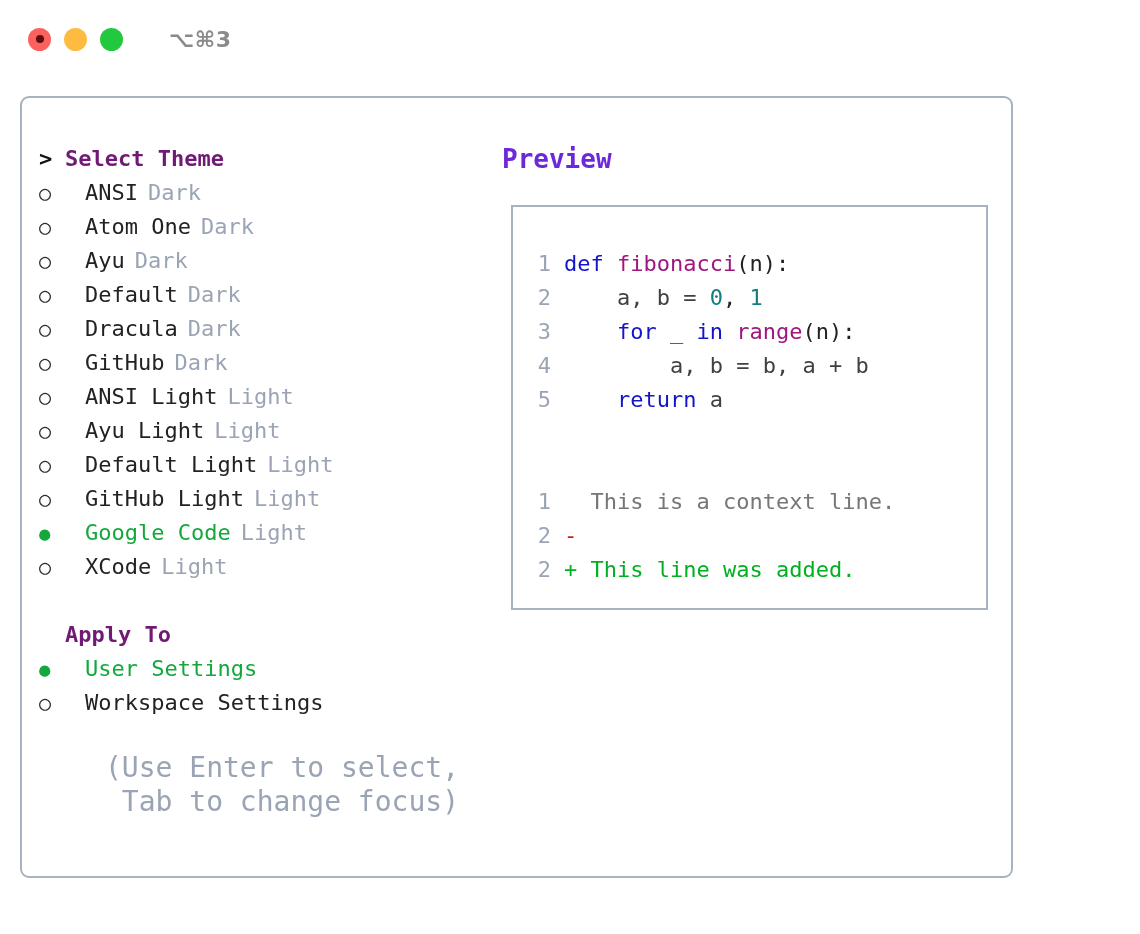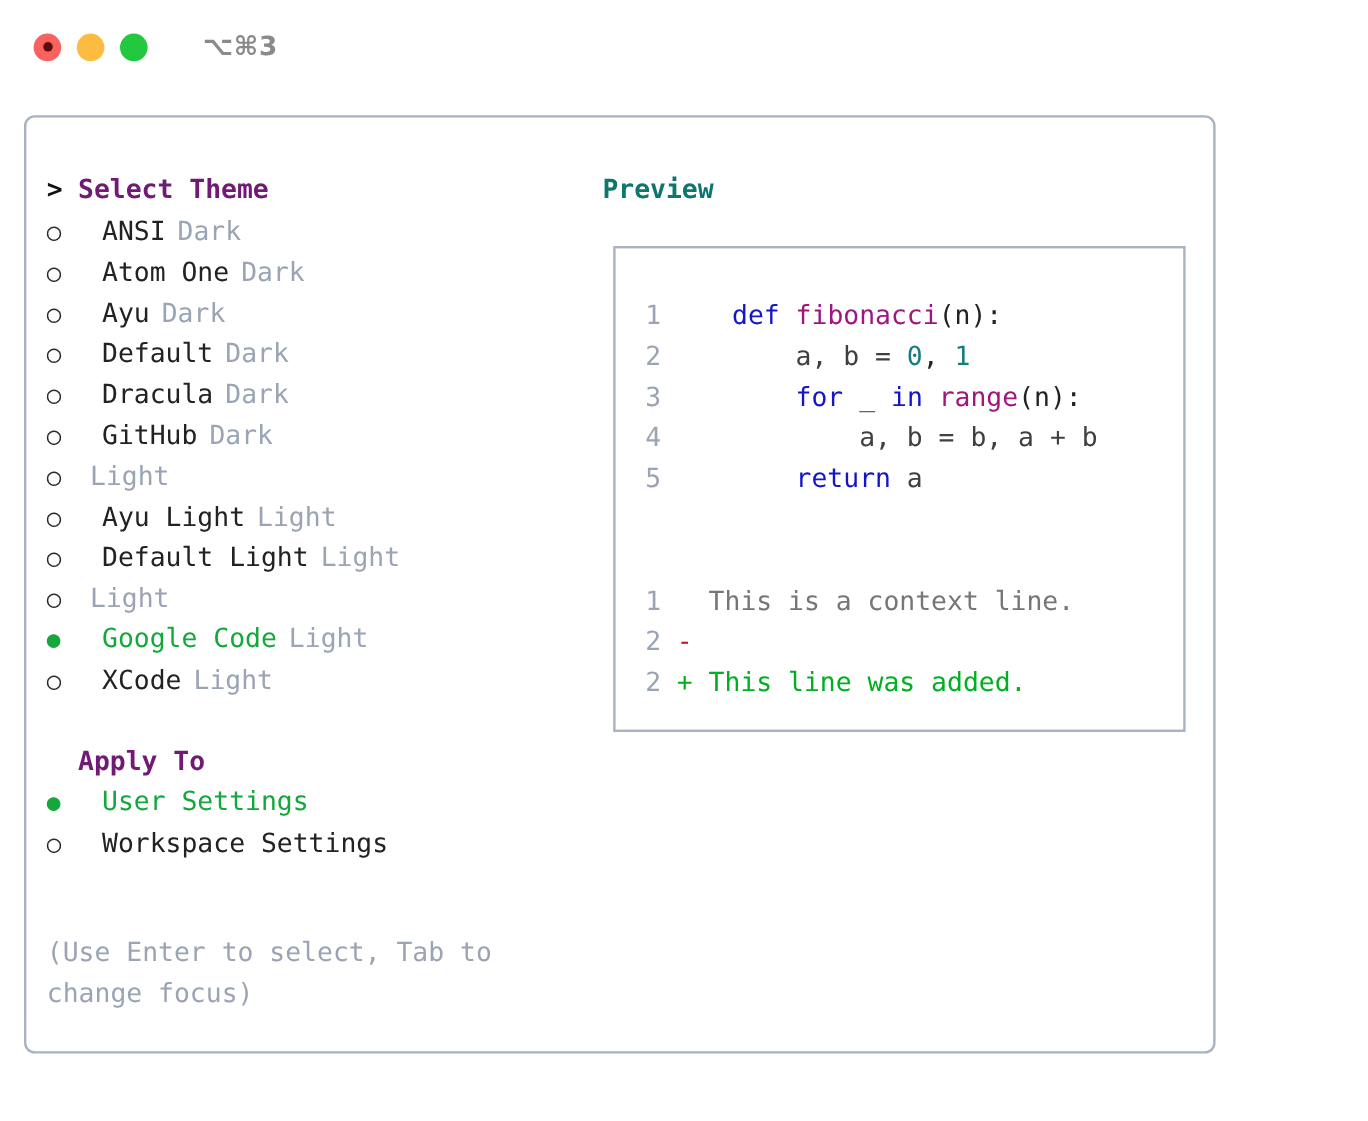--- a/index.html
+++ b/index.html
@@ -154,39 +154,40 @@
   .badge {
     color: #9aa4b4;
     margin-left: 10px;
   }
 
   .group-gap { height: 34px; }
 
   .hint {
     position: absolute;
     left: 17px;
-    top: 680px;
+    top: 653px;
     width: 420px;
-    font-size: 22px;
+    font-size: 28px;
     line-height: 34px;
     color: #9aa4b4;
+    text-align: right;
   }
 
   
   .right-col {
     position: absolute;
     left: 480px;
     top: 44px;
     width: 490px;
   }
 
   .preview-title {
-    font-size: 22px;
+    font-size: 26px;
     font-weight: 700;
-    color: #0f766e;
+    color: #6d28d9;
     line-height: 34px;
     height: 34px;
   }
 
   .code-box {
     position: absolute;
     left: 489px;
     top: 107px;
     width: 477px;
     height: 405px;
@@ -209,21 +210,21 @@
 
   .lineno {
     display: inline-block;
     width: 26px;
     flex: 0 0 26px;
     text-align: right;
     color: #9aa4b4;
     margin-right: 13px;
   }
 
-  .code-text { color: #222222; margin-left: 46px; }
+  .code-text { color: #222222; }
 
   .kw   { color: #1414c8; }
   .fn   { color: #a0157e; }
   .num  { color: #147d82; }
   .pun  { color: #222222; }
   .var  { color: #404040; }
 
   .ctx  { color: #767676; }
   .del  { color: #c41a16; }
   .add  { color: #00b020; }
@@ -286,37 +287,39 @@
           </div>
 
           <div class="row">
             <span class="marker">○</span>
             <span class="label">GitHub</span>
             <span class="badge">Dark</span>
           </div>
 
           <div class="row">
             <span class="marker">○</span>
+            <span class="label">ANSI Light</span>
             <span class="badge">Light</span>
           </div>
 
           <div class="row">
             <span class="marker">○</span>
             <span class="label">Ayu Light</span>
             <span class="badge">Light</span>
           </div>
 
           <div class="row">
             <span class="marker">○</span>
             <span class="label">Default Light</span>
             <span class="badge">Light</span>
           </div>
 
           <div class="row">
             <span class="marker">○</span>
+            <span class="label">GitHub Light</span>
             <span class="badge">Light</span>
           </div>
 
           <div class="row">
             <span class="marker on">●</span>
             <span class="label selected">Google Code</span>
             <span class="badge">Light</span>
           </div>
 
           <div class="row">

